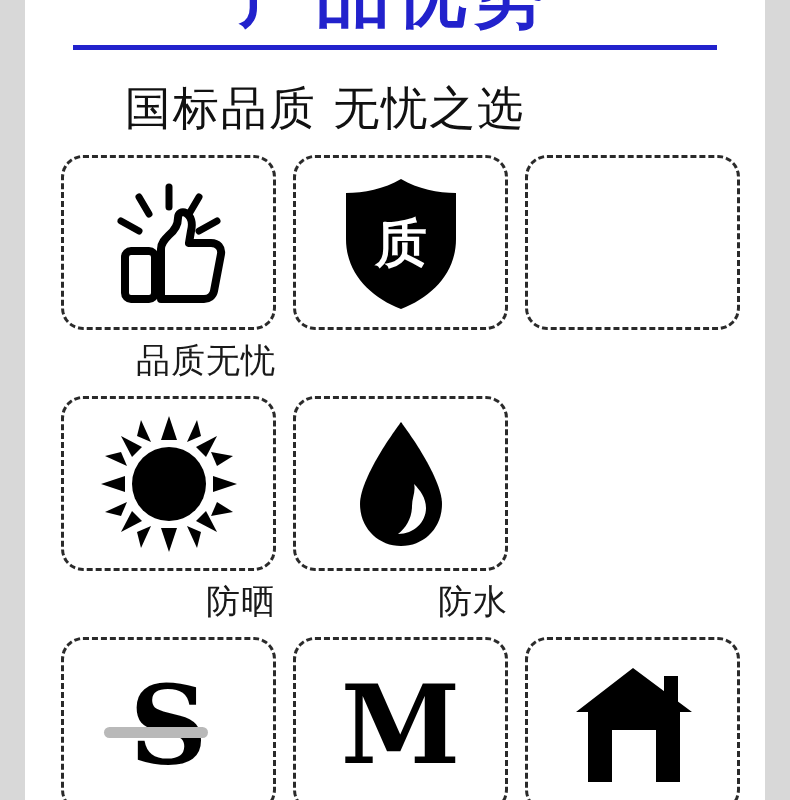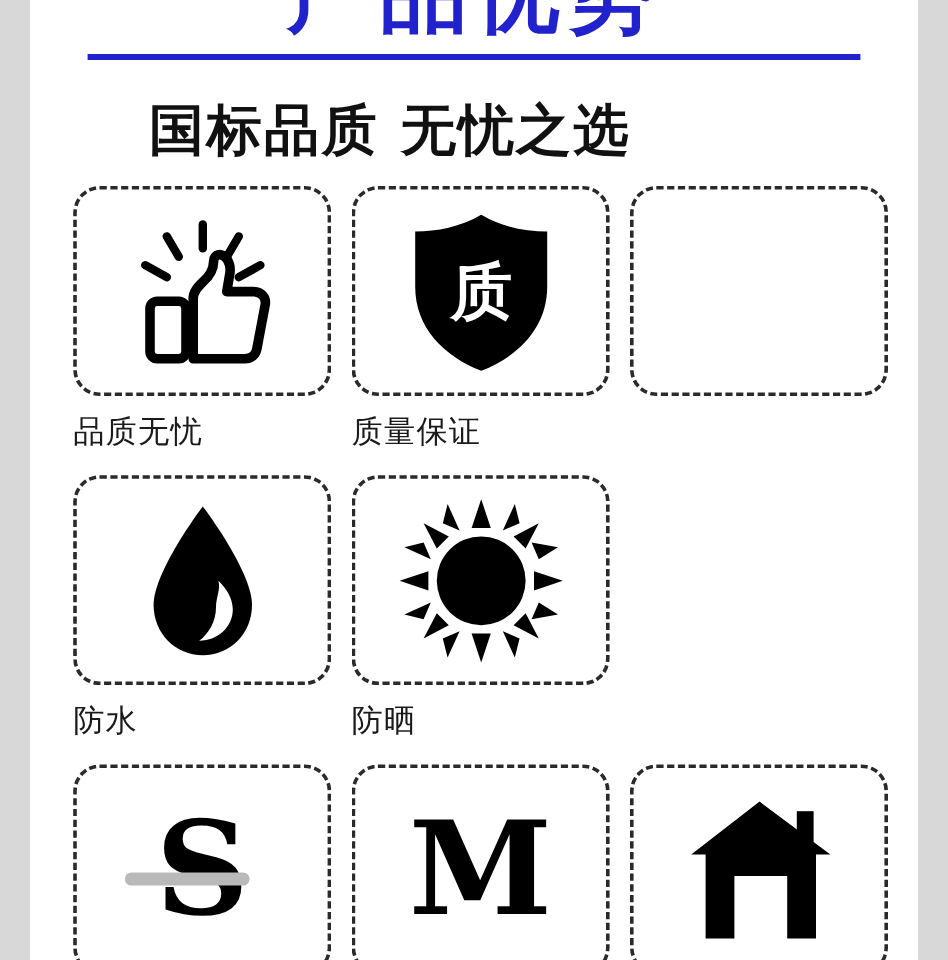--- a/index.html
+++ b/index.html
@@ -44,21 +44,21 @@
     height: 5px;
     background: #2222cc;
   }
   .subtitle {
     position: absolute;
     left: 0;
     top: 78px;
     width: 600px;
     text-align: center;
     font-size: 46px;
-    font-weight: bold;
+    font-weight: normal;
     color: #111111;
     letter-spacing: 2px;
     line-height: 60px;
     white-space: nowrap;
     font-family: "DejaVu Sans", sans-serif;
   }
   .grid {
     position: absolute;
     left: 36px;
     top: 155px;
@@ -79,22 +79,22 @@
     border-radius: 22px;
     display: flex;
     align-items: center;
     justify-content: center;
     box-sizing: border-box;
     background: #ffffff;
   }
   .cap {
     height: 60px;
     line-height: 60px;
-    text-align: left;
-    font-size: 26px;
+    text-align: right;
+    font-size: 34px;
     color: #1a1a1a;
     letter-spacing: 1px;
     white-space: nowrap;
     font-family: "DejaVu Sans", sans-serif;
   }
   .glyph-letter {
     font-family: "DejaVu Serif", serif;
     font-size: 108px;
     font-weight: bold;
     color: #000000;
@@ -152,45 +152,32 @@
 
       <div class="cell">
         <div class="box">
           <span>
             <svg width="130" height="140" viewBox="0 0 130 140">
               <path d="M65 6 C48 16 28 20 10 20 L10 66 C10 100 34 124 65 136 C96 124 120 100 120 66 L120 20 C102 20 82 16 65 6 Z" fill="#000"></path>
               <text x="65" y="88" font-family="DejaVu Serif, serif" font-size="52" font-weight="bold" fill="#fff" text-anchor="middle">质</text>
             </svg>
           </span>
         </div>
-        <div class="cap">质量保证</div>
       </div>
 
       <div class="cell">
         <div class="box">
           <div class="empty-box-inner"></div>
         </div>
         <div class="cap"></div>
       </div>
 
     </div>
 
     <div class="row">
-
-      <div class="cell">
-        <div class="box">
-          <span>
-            <svg width="110" height="140" viewBox="0 0 110 140">
-              <path d="M55 8 C55 8 14 62 14 90 C14 114 32 132 55 132 C78 132 96 114 96 90 C96 62 55 8 55 8 Z" fill="#000"></path>
-              <path d="M66 92 C66 104 60 114 52 120 C68 120 80 108 80 94 C80 84 74 76 68 70 C70 77 66 84 66 92 Z" fill="#fff"></path>
-            </svg>
-          </span>
-        </div>
-        <div class="cap">防水</div>
-      </div>
 
       <div class="cell">
         <div class="box">
           <span>
             <svg width="140" height="140" viewBox="0 0 140 140">
               <g fill="#000">
                 <circle cx="70" cy="70" r="37"></circle>
                 <polygon points="70,2 78,26 62,26"></polygon>
                 <polygon points="70,138 78,114 62,114"></polygon>
                 <polygon points="2,70 26,62 26,78"></polygon>
@@ -207,20 +194,32 @@
                 <polygon points="134,98 112,102 118,88"></polygon>
                 <polygon points="42,134 38,118 52,112"></polygon>
                 <polygon points="98,134 88,112 102,118"></polygon>
               </g>
             </svg>
           </span>
         </div>
         <div class="cap">防晒</div>
       </div>
 
+      <div class="cell">
+        <div class="box">
+          <span>
+            <svg width="110" height="140" viewBox="0 0 110 140">
+              <path d="M55 8 C55 8 14 62 14 90 C14 114 32 132 55 132 C78 132 96 114 96 90 C96 62 55 8 55 8 Z" fill="#000"></path>
+              <path d="M66 92 C66 104 60 114 52 120 C68 120 80 108 80 94 C80 84 74 76 68 70 C70 77 66 84 66 92 Z" fill="#fff"></path>
+            </svg>
+          </span>
+        </div>
+        <div class="cap">防水</div>
+      </div>
+
 
     </div>
 
     <div class="row">
 
       <div class="cell">
         <div class="box">
           <span class="glyph-letter">
             <span>S</span>
             <span class="s-bar"></span>

